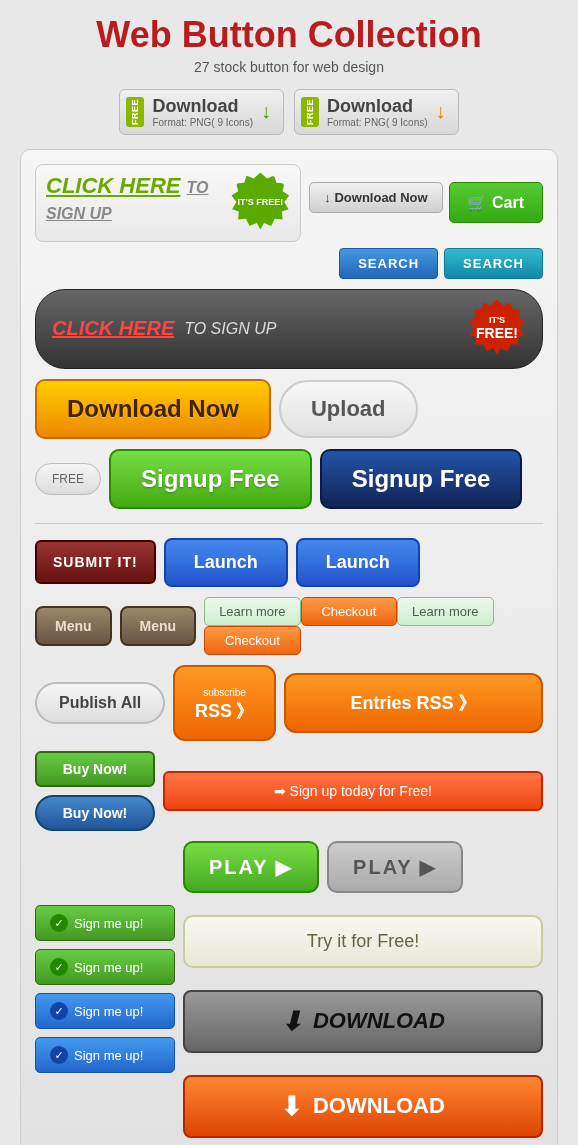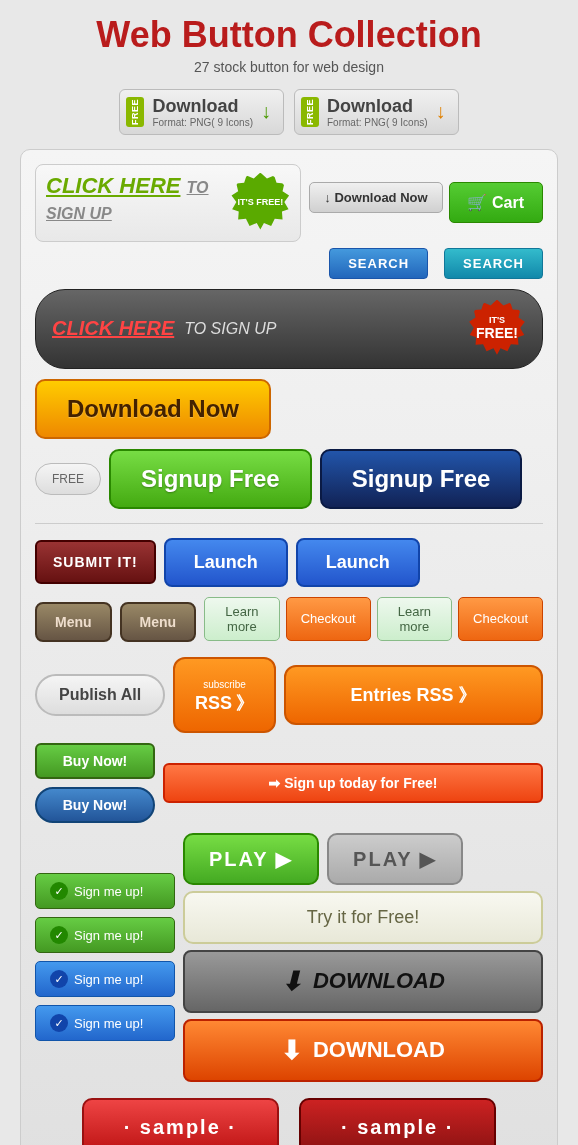--- a/index.html
+++ b/index.html
@@ -415,21 +415,21 @@
       width: 120px;
     }
 
     
     .btn-signup-today {
       background: linear-gradient(to bottom, #ff7744, #ee4411);
       border: 2px solid #cc2200;
       border-radius: 6px;
       padding: 10px 20px;
       font-size: 14px;
-      font-weight: bold;
+      font-weight: normal;
       color: white;
       cursor: pointer;
       flex: 1;
     }
 
     
     .btn-play-green {
       background: linear-gradient(to bottom, #77dd44, #44aa22);
       border: 2px solid #2a8800;
       border-radius: 10px;
@@ -581,34 +581,33 @@
     .rss-icon { font-size: 18px; }
 
     .section-divider {
       height: 1px;
       background: #ccc;
       margin: 4px 0;
     }
 
     .grid-2x2 {
       display: grid;
-      grid-template-columns: 1fr 1fr 1fr 1fr;
+      grid-template-columns: 1fr 1fr 1fr;
       grid-template-rows: auto auto;
-      gap: 6px;
     }
 
     .left-col-btns {
       display: flex;
       flex-direction: column;
       gap: 8px;
     }
     .right-section {
       display: flex;
       flex-direction: column;
-      gap: 6px;
+      gap: 22px;
       flex: 1;
     }
   </style>
 </head>
 <body>
 
 <h1 class="page-title">Web Button Collection</h1>
 <p class="page-subtitle">27 stock button for web design</p>
 
 <div class="download-badges">
@@ -640,38 +639,39 @@
           <div class="its">IT'S FREE!</div>
         </div>
       </div>
     </div>
     <div class="right-col">
       <button class="btn-download-now-sm">↓ Download Now</button>
       <button class="btn-cart">🛒 Cart</button>
     </div>
   </div>
 
-  <div style="display:flex; justify-content:flex-end; gap:16px; margin-top:-4px;">
+  <div style="display:flex; justify-content:flex-end; gap:6px; margin-top:-4px;">
     <button class="btn-search-blue">SEARCH</button>
     <button class="btn-search-teal">SEARCH</button>
   </div>
 
   <div class="signup-area-2">
     <span class="click-here-text-2"><span>CLICK HERE</span></span>
     <span class="to-sign-text-2">TO SIGN UP</span>
     <div class="free-badge free-badge-red" style="width:58px;height:58px;margin-left:auto;">
       <div class="free-badge-text">
         <div style="font-size:9px;">IT'S</div>
         <div style="font-size:14px;font-weight:900;">FREE!</div>
       </div>
     </div>
   </div>
 
   <div class="row">
     <button class="btn-download-now-lg">Download Now</button>
+    <button class="btn-upload">Upload</button>
   </div>
 
   <div class="row">
     <button class="btn-login">FREE</button>
     <button class="btn-signup-green">Signup Free</button>
     <button class="btn-signup-darkblue">Signup Free</button>
   </div>
 
   <div class="section-divider"></div>
 

